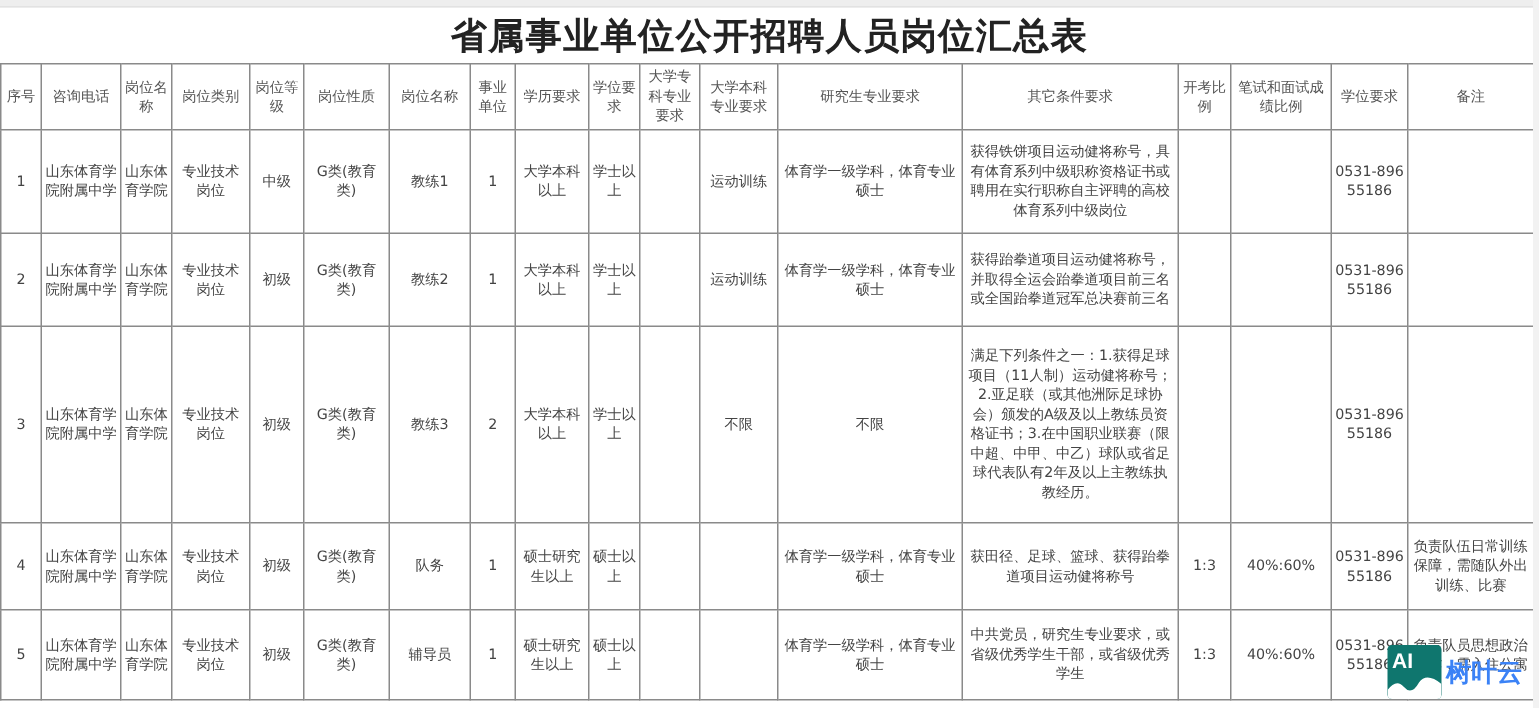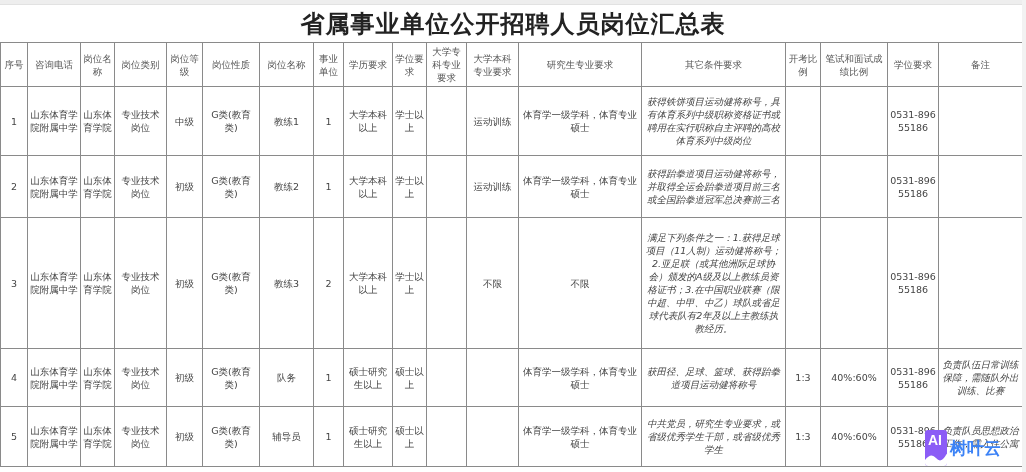--- a/index.html
+++ b/index.html
@@ -23,28 +23,28 @@
   }
   table.grid th, table.grid td {
     border: 1px solid #8a8a8a;
     font-size: 9.5px; line-height: 13px;
     text-align: center; vertical-align: middle;
     padding: 1px 2px; font-weight: normal; color: #444;
     word-break: break-all;
   }
   table.grid thead tr { height: 44px; }
   table.grid th { font-size: 9.5px; color: #555; }
-  td.left { text-align: left; padding-left: 4px; padding-right: 3px; line-height: 13.5px; font-style: italic; }
+  td.left { text-align: left; padding-left: 4px; padding-right: 3px; line-height: 13.5px; }
   .rightfade { position: absolute; left: 1022px; top: 0; width: 4px; height: 472px; background: #f2f2f2; }
   .watermark {
     position: absolute; left: 925px; top: 429px; width: 101px; height: 38px;
     display: flex; align-items: center;
   }
   .wm-box {
-    width: 22px; height: 36px; background: #8b5cf6; border-radius: 3px;
+    width: 36px; height: 36px; background: #0f766e; border-radius: 3px;
     position: relative; overflow: hidden;
   }
   .wm-box span { position: absolute; left: 3px; top: 2px; color: #fff; font-weight: bold; font-size: 14px; font-family: "Liberation Sans", sans-serif; }
   .wm-box svg { position: absolute; left: 0; bottom: 0; }
   .wm-text { font-size: 17px; font-weight: bold; color: #3b82f6; margin-left: 3px; letter-spacing: 0px; }
 </style>
 </head>
 <body>
 
 <div class="topstrip"></div>

